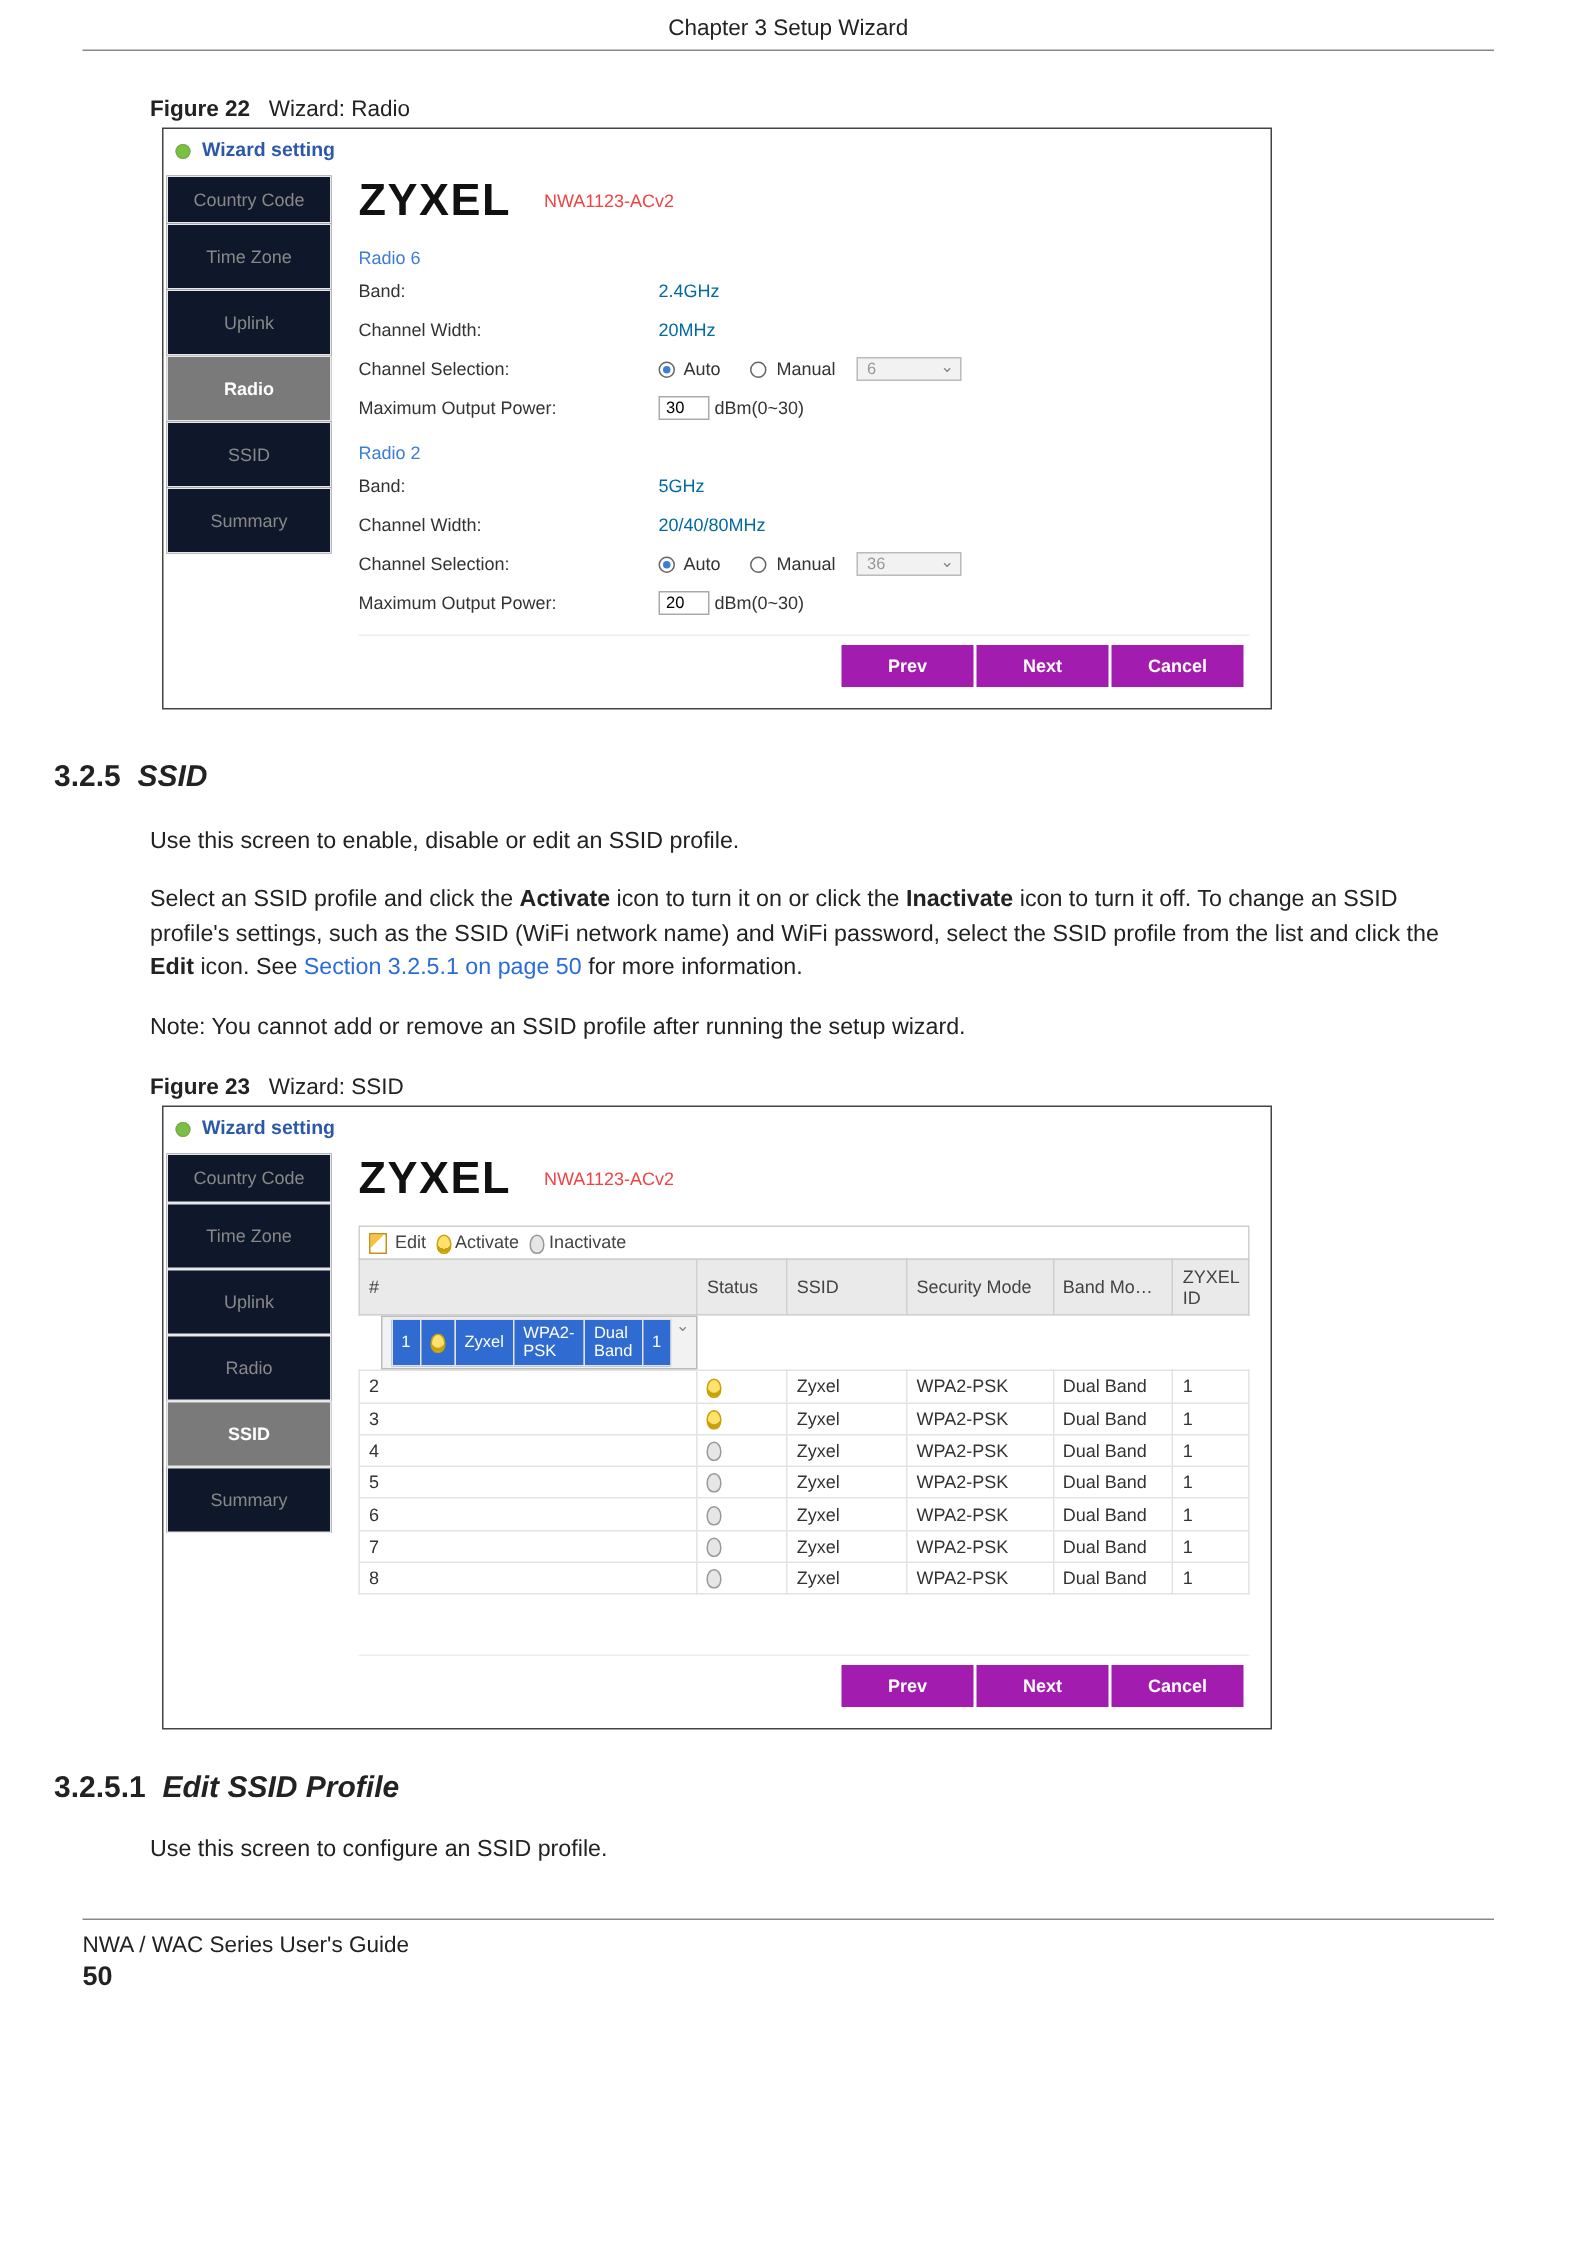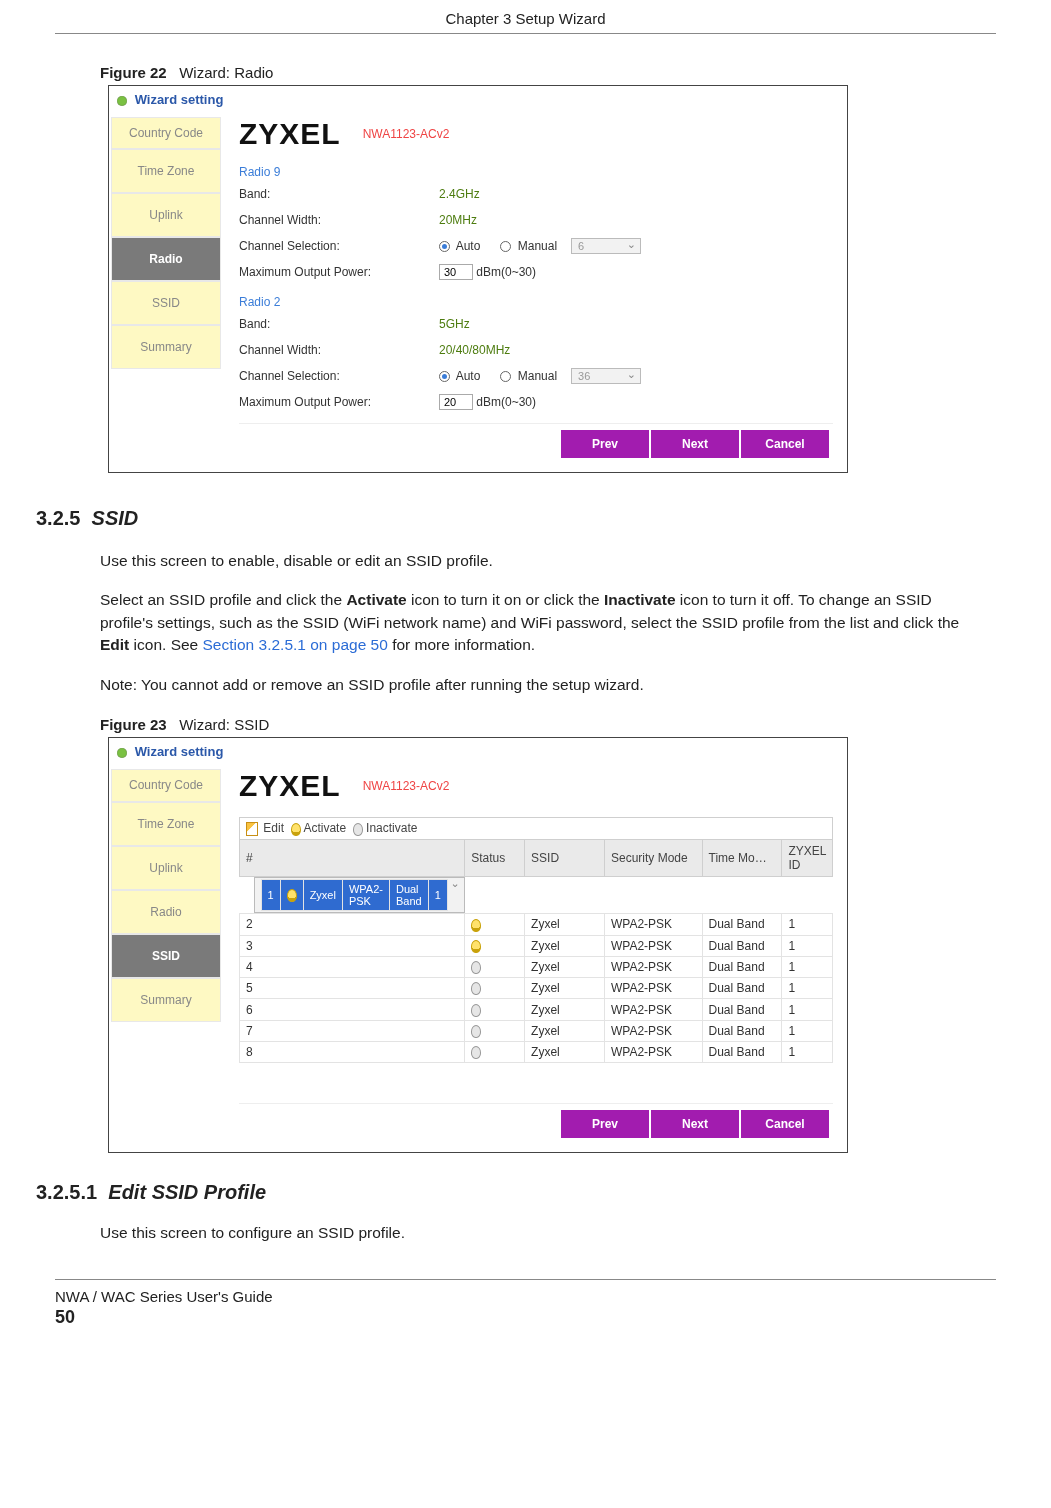--- a/index.html
+++ b/index.html
@@ -7,31 +7,31 @@
   .page { padding: 0 0 20px 0; }
   .top-header { text-align: center; font-size: 15px; padding: 10px 0 6px; border-bottom: 1px solid #888; margin: 0 55px; }
   .content { padding: 30px 60px 0 60px; }
   .fig-cap { font-size: 15px; margin: 0 0 4px 40px; }
   .fig-cap .b { font-weight: bold; }
   .fig-frame { border: 1.5px solid #444; margin: 0 0 0 48px; width: 740px; background: #fff; padding: 2px; }
   .wiz-title { font-size: 13px; font-weight: bold; color: #2b58a9; padding: 4px 6px; }
   .wiz-title .dot { display:inline-block; width:10px; height:10px; border-radius:50%; background:#7ac142; vertical-align:middle; margin-right:4px; box-shadow:0 0 1px #555 inset;}
   .wiz-body { display: flex; }
   .wiz-nav { width: 110px; padding: 6px 0; }
-  .wiz-nav .step { font-size: 12px; color: #888; text-align: center; padding: 14px 4px; border: 1px solid #e8e8e8; background: #fef9c3; margin: 0; }
+  .wiz-nav .step { font-size: 12px; color: #888; text-align: center; padding: 14px 4px; border: 1px solid #e8e8e8; background: #0f172a; margin: 0; }
   .wiz-nav .step.double { line-height: 1.2; padding: 8px 4px; }
   .wiz-nav .step.active { background: #7a7a7a; color: #fff; font-weight: bold; }
   .wiz-main { flex: 1; padding: 6px 12px 6px 18px; font-size: 12px; color: #333; }
   .brand-row { display: flex; align-items: center; margin-bottom: 14px; }
   .brand-logo { font-weight: 900; font-size: 30px; letter-spacing: 1px; color: #111; }
   .brand-model { font-size: 12px; color: #ef4444; margin-left: 22px; }
   .radio-h { color: #3b7dd8; font-size: 12px; margin: 4px 0 2px; }
   .field-row { display: flex; align-items: center; height: 26px; }
   .field-row .lbl { width: 200px; }
-  .field-row .val { color: #4d7c0f; }
+  .field-row .val { color: #0369a1; }
   .field-row .plain { color: #333; }
   .rb { width:11px; height:11px; border:1px solid #666; border-radius:50%; display:inline-block; vertical-align:middle; margin-right:3px; position:relative; background:#fff;}
   .rb.checked::after{content:""; position:absolute; inset:2px; background:#3b7dd8; border-radius:50%;}
   .sel { display:inline-block; border:1px solid #bbb; background:#f2f2f2; color:#999; font-size:11px; padding:1px 16px 1px 6px; position:relative; min-width:70px; margin-left:14px;}
   .sel::after{content:"⌄"; position:absolute; right:4px; top:-1px; font-size:11px; color:#888;}
   .num-in{ border:1px solid #aaa; padding:1px 4px; width:34px; font-size:11px; text-align:left;}
   .wiz-foot { display:flex; justify-content:flex-end; padding:6px 4px 6px; background: #fff; border-top:1px solid #eee; margin-top:8px;}
   .wiz-btn { background:#a21caf; color:#fff; font-size:12px; font-weight:bold; text-align:center; padding:7px 0; width:88px; margin-left:2px;}
   .sec-num { font-size: 20px; font-weight: bold; margin: 34px 0 20px -24px; }
   .sec-num .tt { font-style: italic; font-weight: bold; }
@@ -79,21 +79,21 @@
           <div class="step active">Radio</div>
           <div class="step">SSID</div>
           <div class="step">Summary</div>
         </div>
         <div class="wiz-main">
           <div class="brand-row">
             <span class="brand-logo">ZYXEL</span>
             <span class="brand-model">NWA1123-ACv2</span>
           </div>
 
-          <div class="radio-h">Radio 9</div>
+          <div class="radio-h">Radio 6</div>
           <div class="field-row">
               <span class="lbl">Band:</span>
               <span class="val">2.4GHz</span>
             </div>
           <div class="field-row">
               <span class="lbl">Channel Width:</span>
               <span class="val">20MHz</span>
             </div>
           <div class="field-row">
             <span class="lbl">Channel Selection:</span>
@@ -177,21 +177,21 @@
             &nbsp;<span><span class="tool-bulb"></span> <span>Activate</span></span>
             &nbsp;<span><span class="tool-bulb off"></span> <span>Inactivate</span></span>
           </div>
           <table class="ssid">
             <thead>
                 <tr>
               <th style="width:30px">#</th>
               <th style="width:70px">Status</th>
               <th style="width:110px">SSID</th>
               <th style="width:130px">Security Mode</th>
-              <th style="width:110px">Time Mo…</th>
+              <th style="width:110px">Band Mo…</th>
               <th>ZYXEL ID</th>
             </tr>
               </thead>
             <tbody id="ssid-rows">
                 <tr class="sel"><td>1</td><td><span class="tool-bulb"></span></td><td>Zyxel</td><td>WPA2-PSK</td><td>Dual Band</td><td>1</td></tr>
                 <tr>
                   <td>2</td>
                   <td><span class="tool-bulb"></span></td>
                   <td>Zyxel</td>
                   <td>WPA2-PSK</td>

